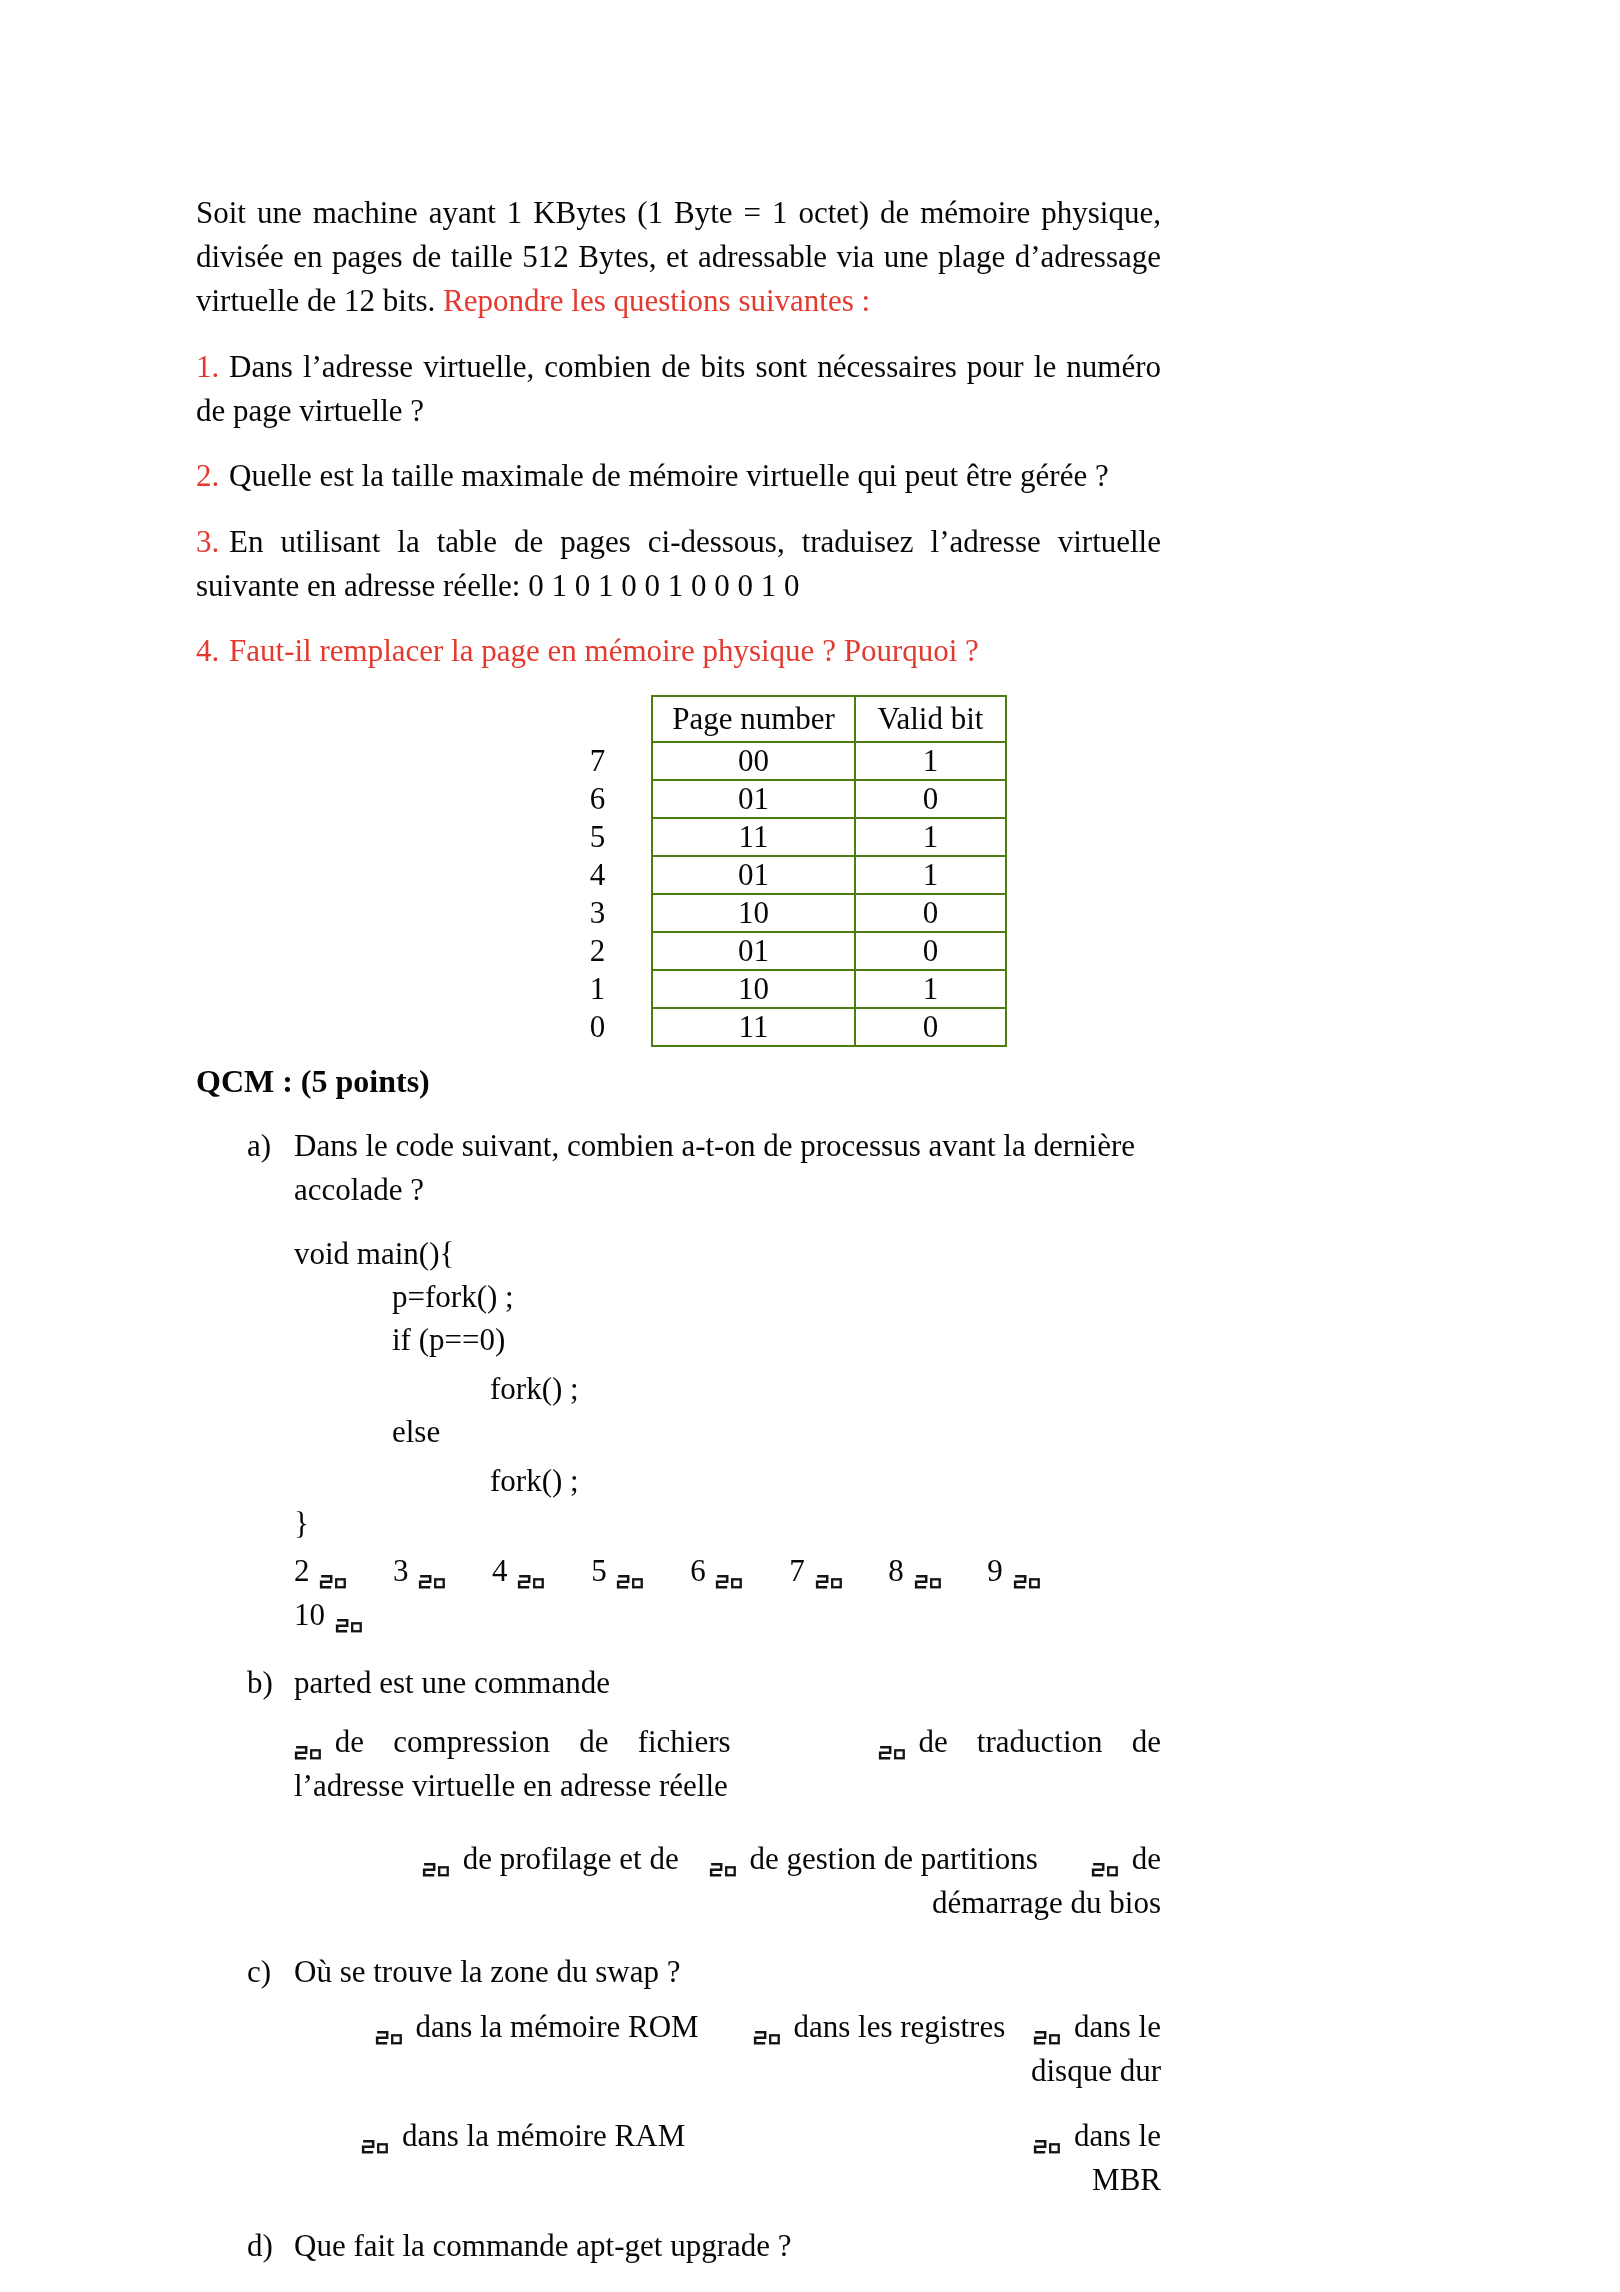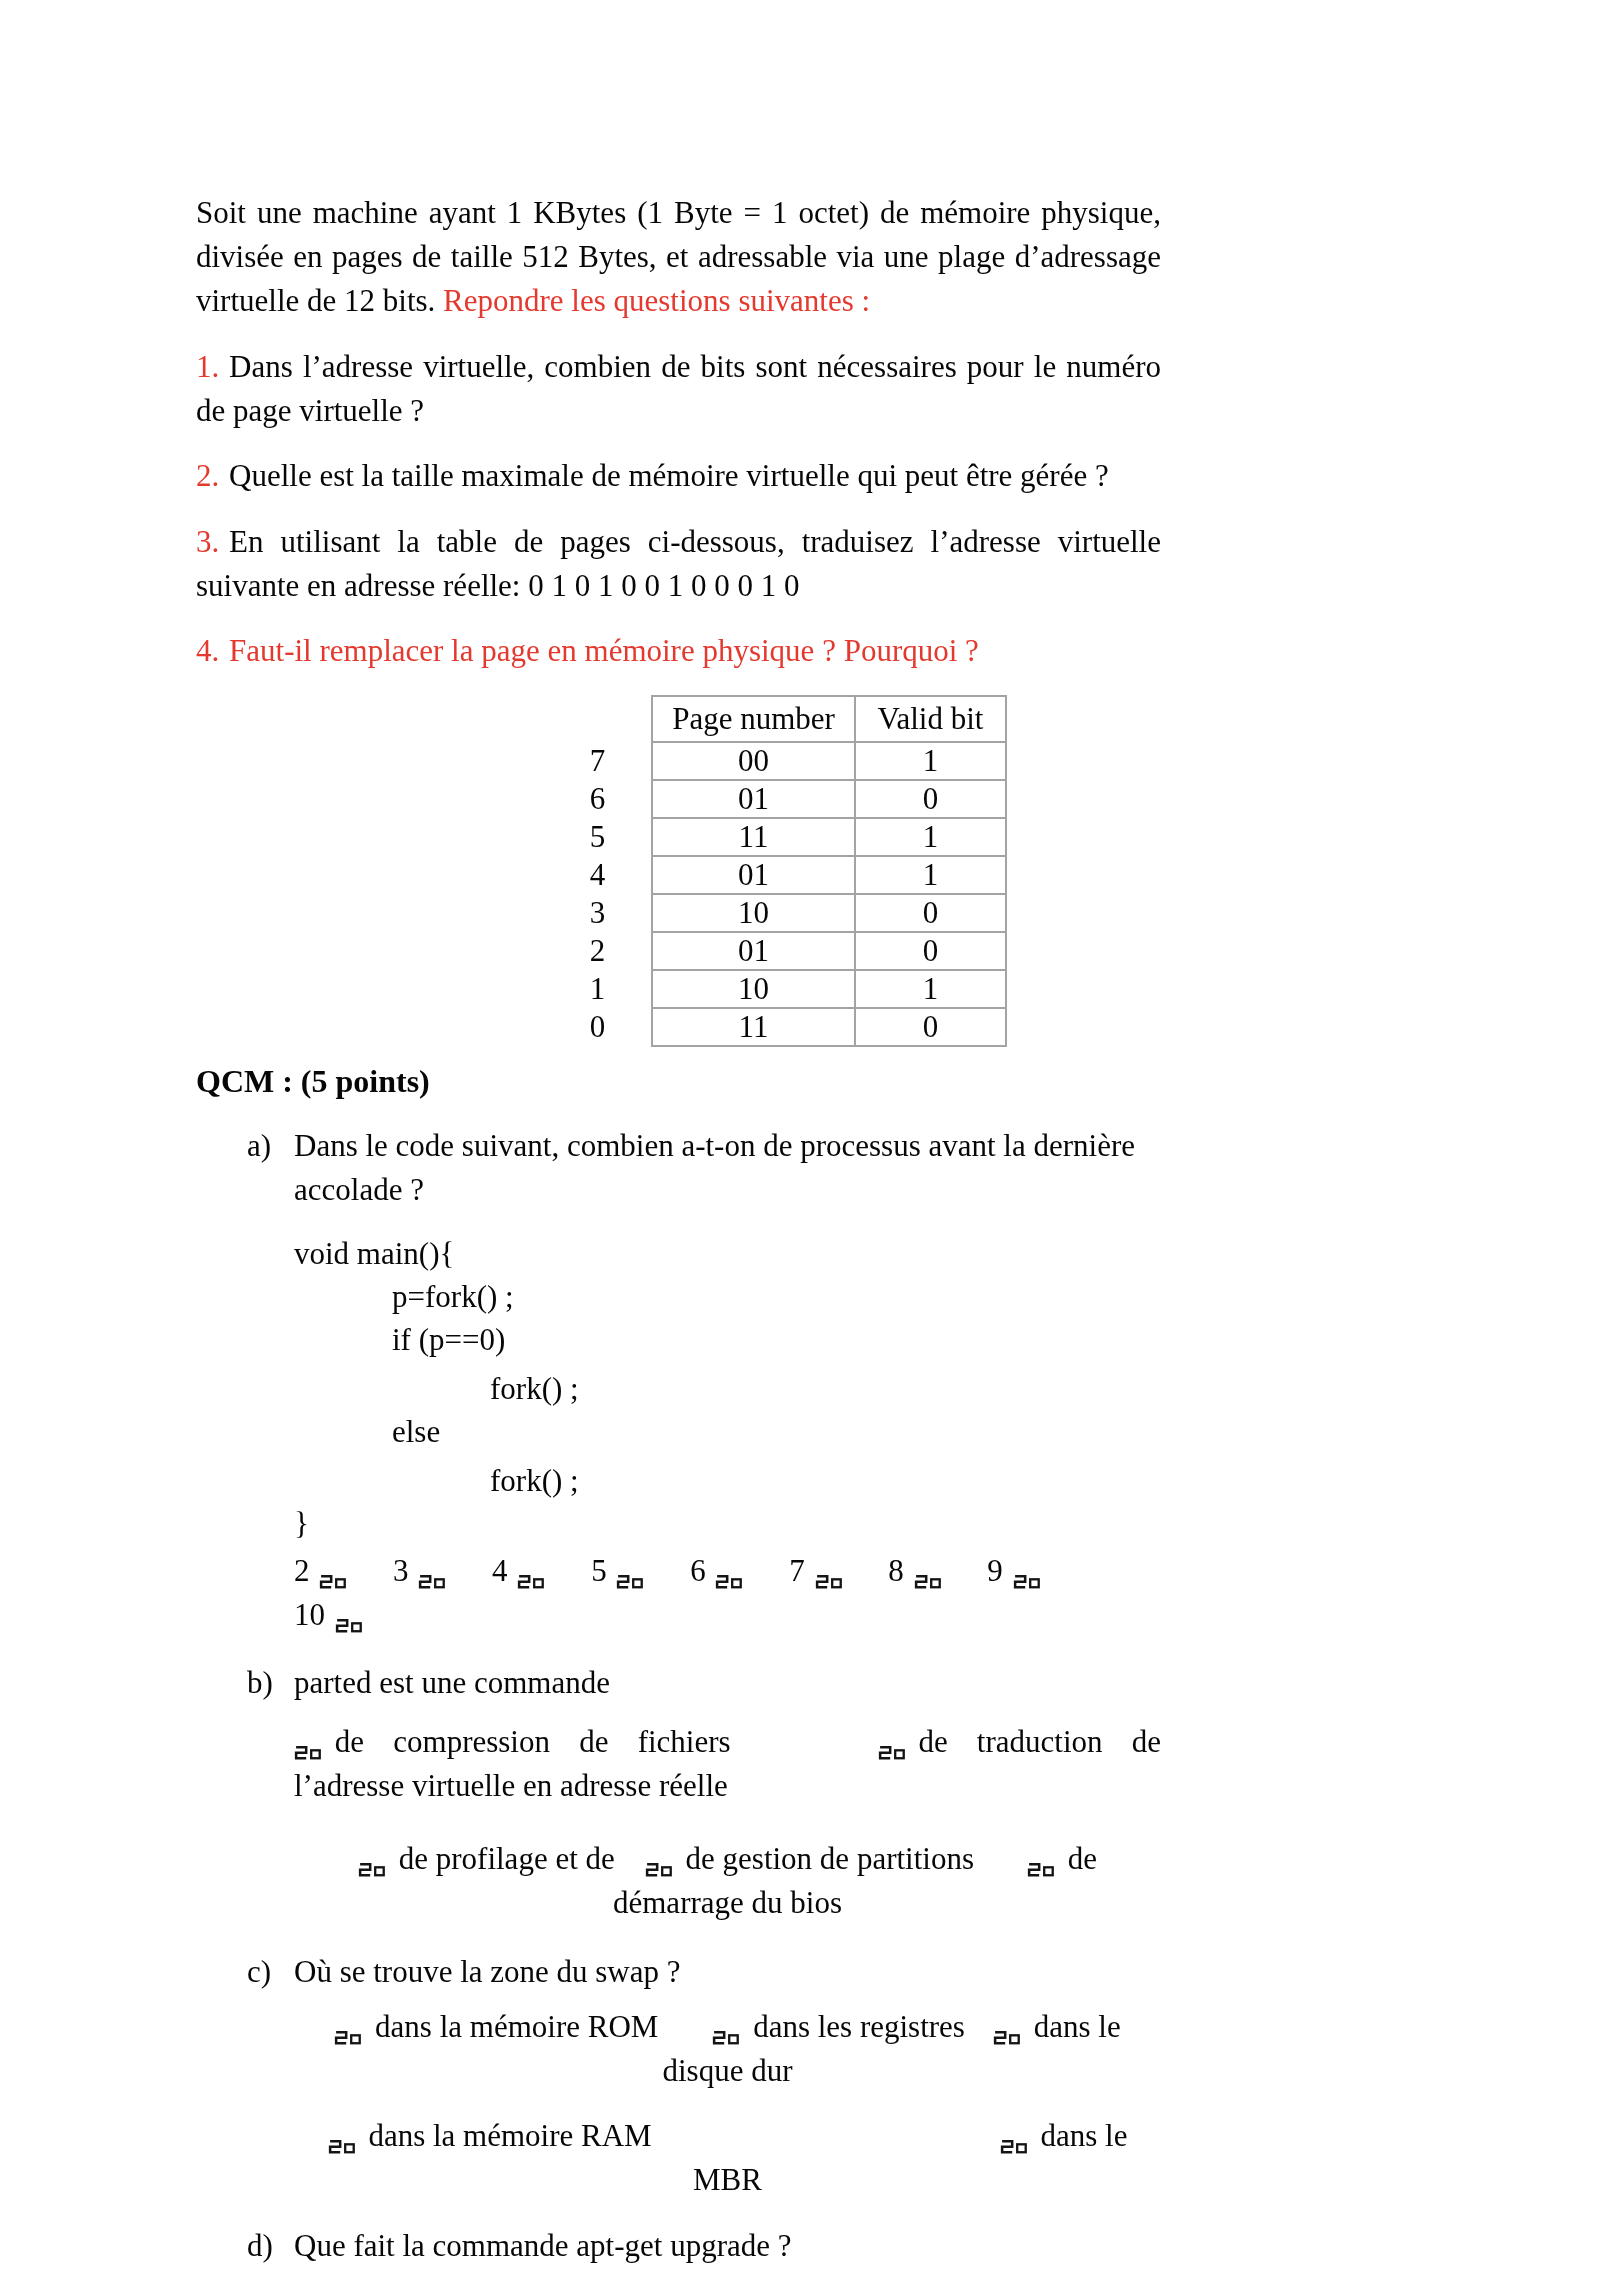--- a/index.html
+++ b/index.html
@@ -14,21 +14,21 @@
     overflow:hidden;
   }
   .para{margin:0 0 21.6px 0;text-align:justify;}
   .red{color:#e4392e;}
   .qnum{margin-right:9.8px;}
 
   
   .ptable{margin:7.8px 0 0 387px;}
   table.vtable{border-collapse:collapse;}
   table.vtable td,table.vtable th{
-    border:2px solid #a3a3a3;
+    border:2px solid #4d7c0f;
     text-align:center;vertical-align:middle;
     font-weight:normal;font-size:31px;line-height:33px;padding:0;
   }
   table.vtable th{height:44px;}
   table.vtable td{height:36px;}
   td.idx{border:none !important;width:29px;padding-right:39px !important;}
   .col-page{width:201px;}
   .col-valid{width:149px;}
 
   
@@ -38,21 +38,21 @@
   .qb{margin-top:24.5px;}
   .code{margin:19.6px 0 0 98px;line-height:43px;}
   .ind0{padding-left:0;}
   .ind1{padding-left:98px;}
   .ind2{padding-left:196px;margin-top:6px;}
 
   .achoices{margin:3.9px 0 0 98px;}
   .achoice{display:inline-block;margin-right:37px;white-space:nowrap;}
   .achoice .num{margin-right:9.8px;}
 
-  .opt-row{margin:29px 0 0 0;padding-left:98px;text-align:center;}
+  .opt-row{margin:29px 0 0 0;padding-left:98px;text-align:right;}
   .opt-row.first{margin-top:14.7px;}
   .opt-row.just{text-align:justify;}
   .cbx{display:inline-block;vertical-align:-8.8px;line-height:0;}
   .opt-row .cbx{margin-right:11.8px;}
   .sp{display:inline-block;height:1px;}
   .sp-b1{width:147px;}
   .sp-31{width:30px;}
   .sp-54{width:53px;}
   .sp-55{width:54px;}
   .sp-29{width:28px;}

